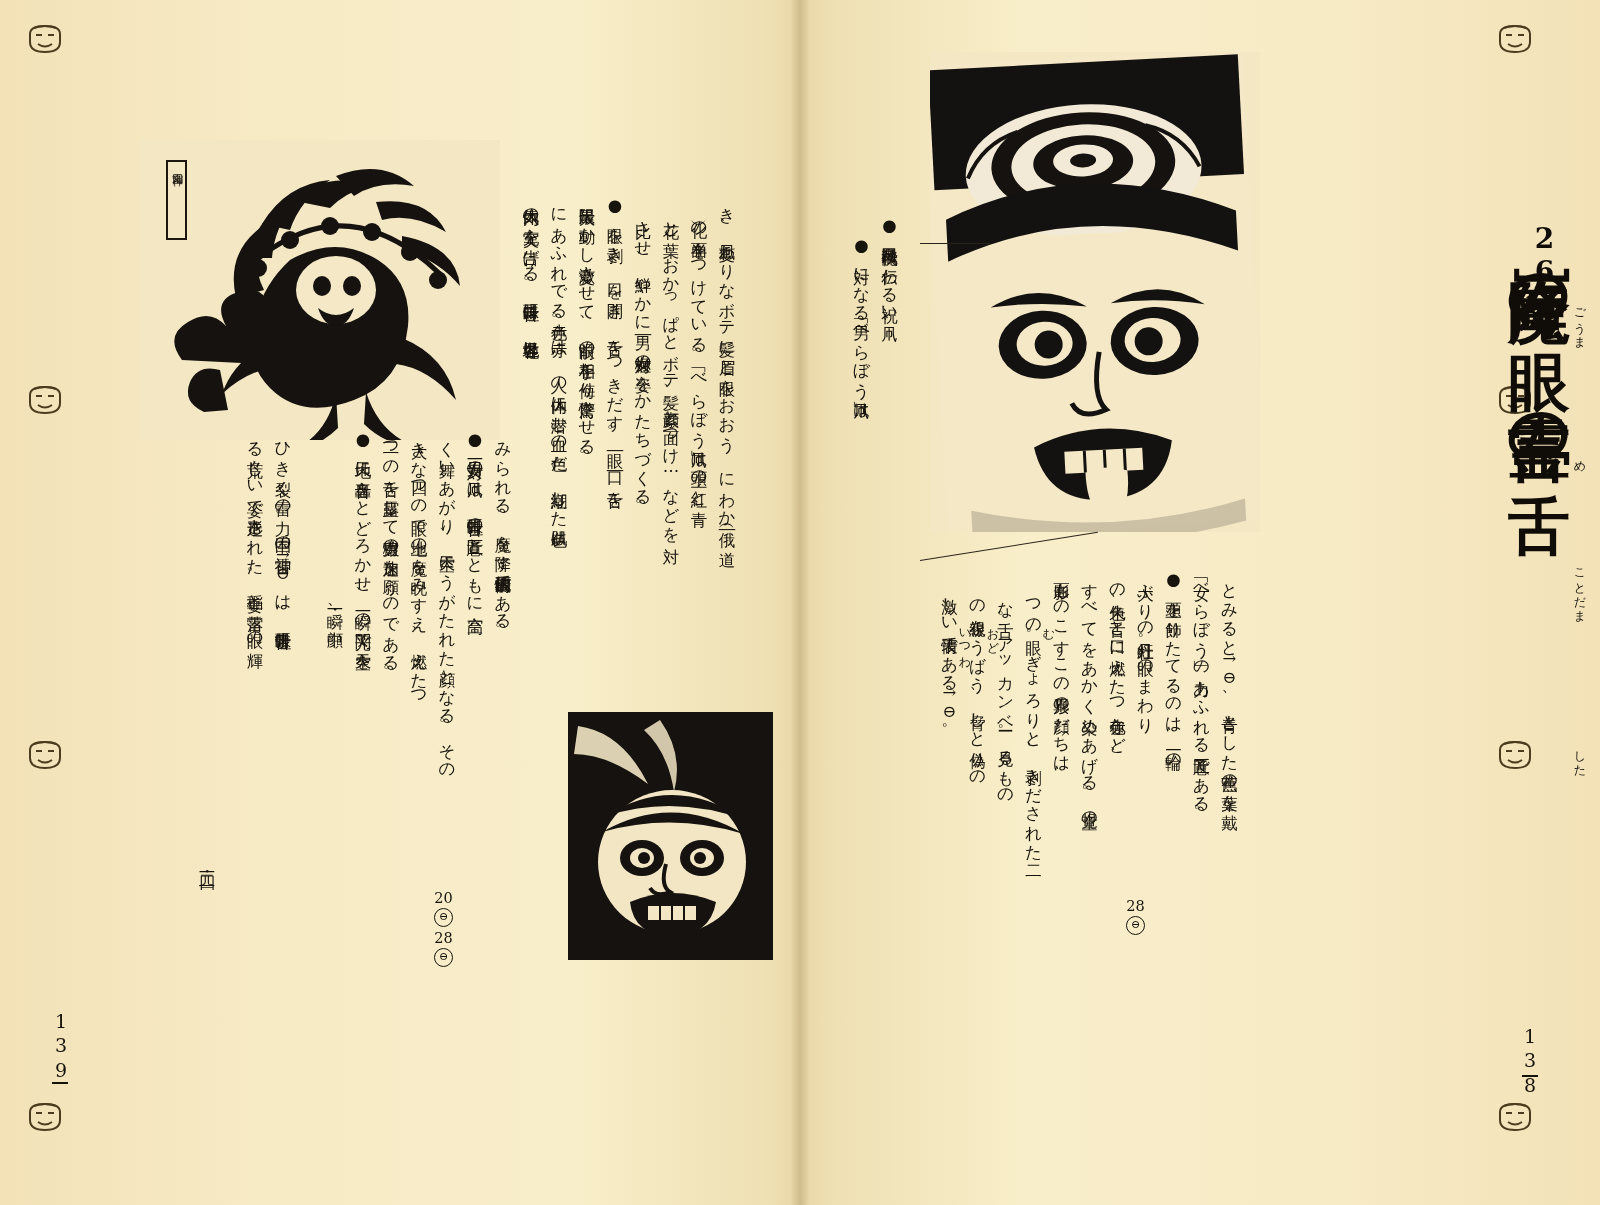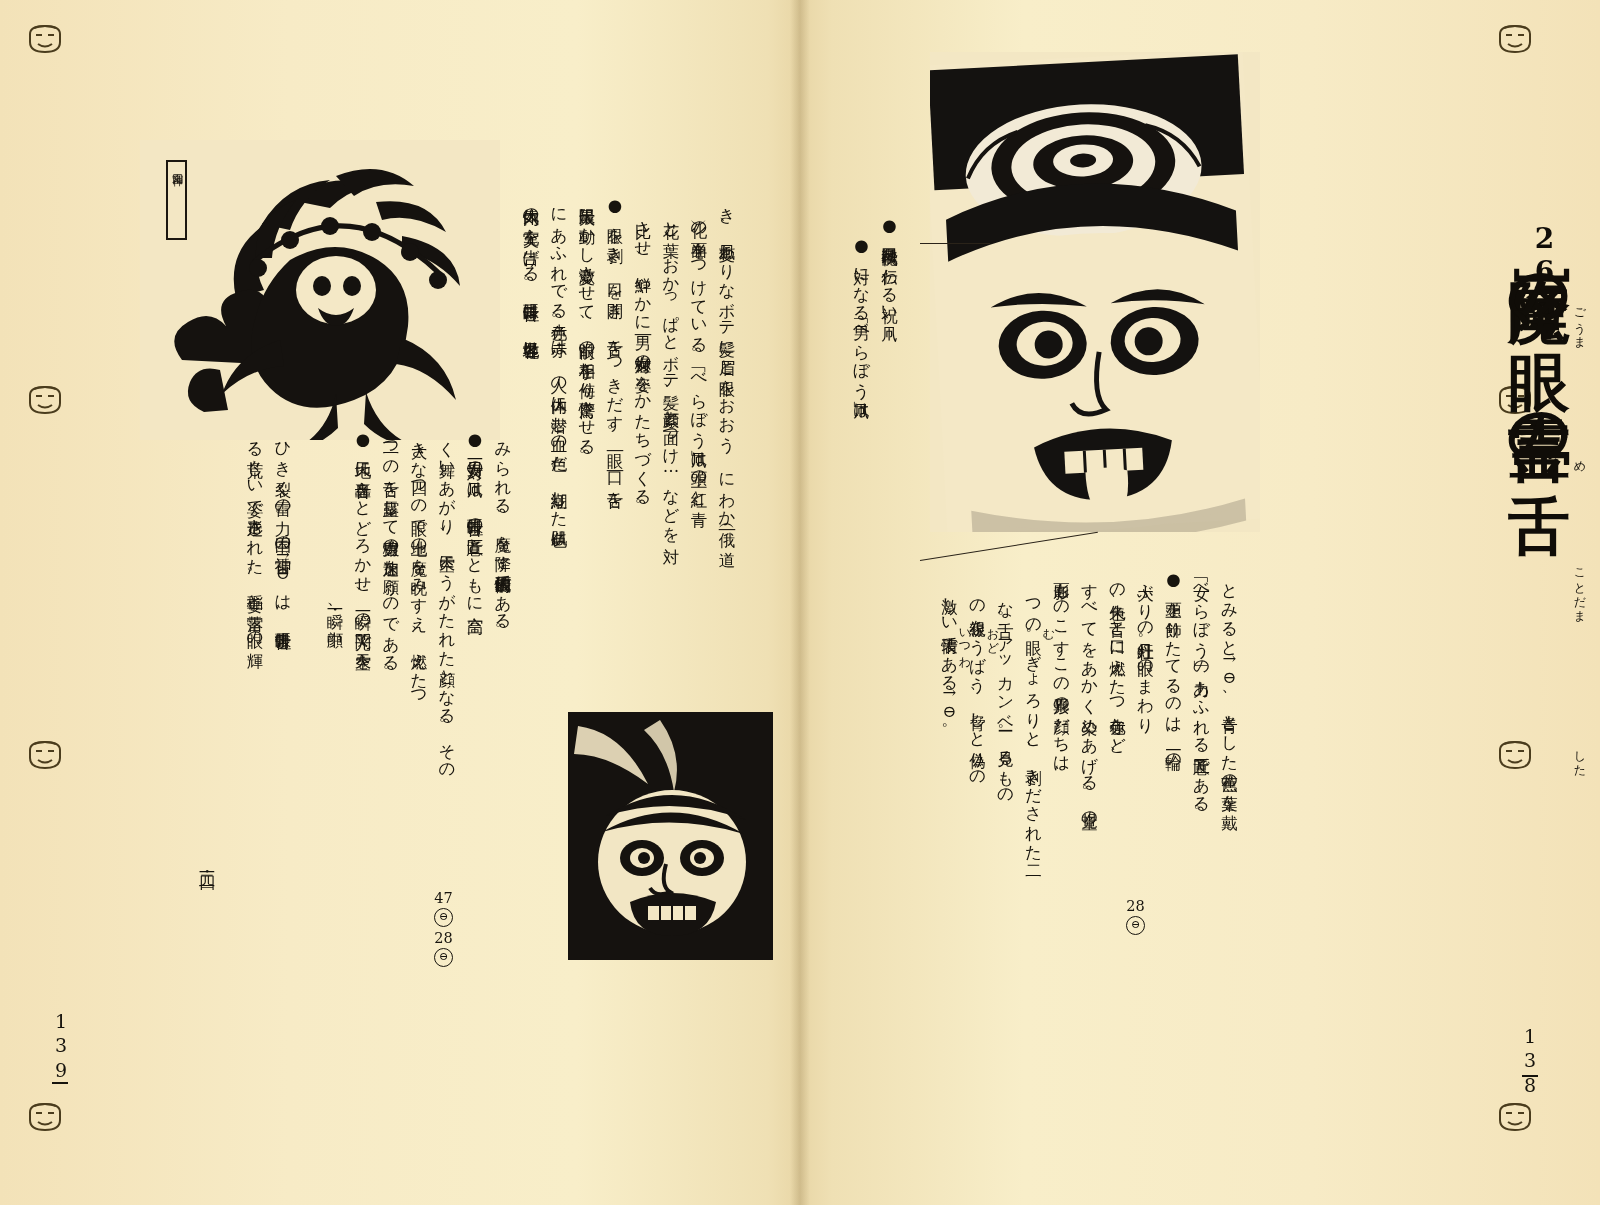--- a/index.html
+++ b/index.html
@@ -381,21 +381,21 @@
   <div class="body-col v" style="left:408px; top:430px; height:450px;">大きな四つの眼で地上の魔を睨みすえ、燃えたつ</div>
   <div class="body-col v" style="left:380px; top:430px; height:450px;">二つの舌を露呈して豊穣力の加速を願うのである。</div>
   <div class="body-col v" style="left:352px; top:430px; height:450px;">●天地に轟音をとどろかせ、一瞬の閃光で天空を</div>
   <div class="body-col v" style="left:272px; top:430px; height:470px;">ひき裂く雷の力。中国の雷神→⊖は、張目吐舌す</div>
   <div class="body-col v" style="left:244px; top:430px; height:470px;">る荒々しい姿で造形された。稲妻と落雷。眼の輝</div>
 
   <div class="body-col v" style="left:324px; top:600px; height:130px;">・一瞬、顔中</div>
   <div class="body-col v" style="left:196px; top:862px; height:110px;">・二一四</div>
 
   <div class="seemark" style="left:434px; top:890px;">
-    <div>47</div>
+    <div>20</div>
     <div class="circnum">⊖</div>
   </div>
   <div class="seemark" style="left:434px; top:930px;">
     <div>28</div>
     <div class="circnum">⊖</div>
   </div>
 
   <div class="pagenum v" style="left:48px; top:1010px;">139</div>
   <div style="position:absolute;left:52px;top:1082px;width:16px;height:2px;background:#16130d;"></div>
 

